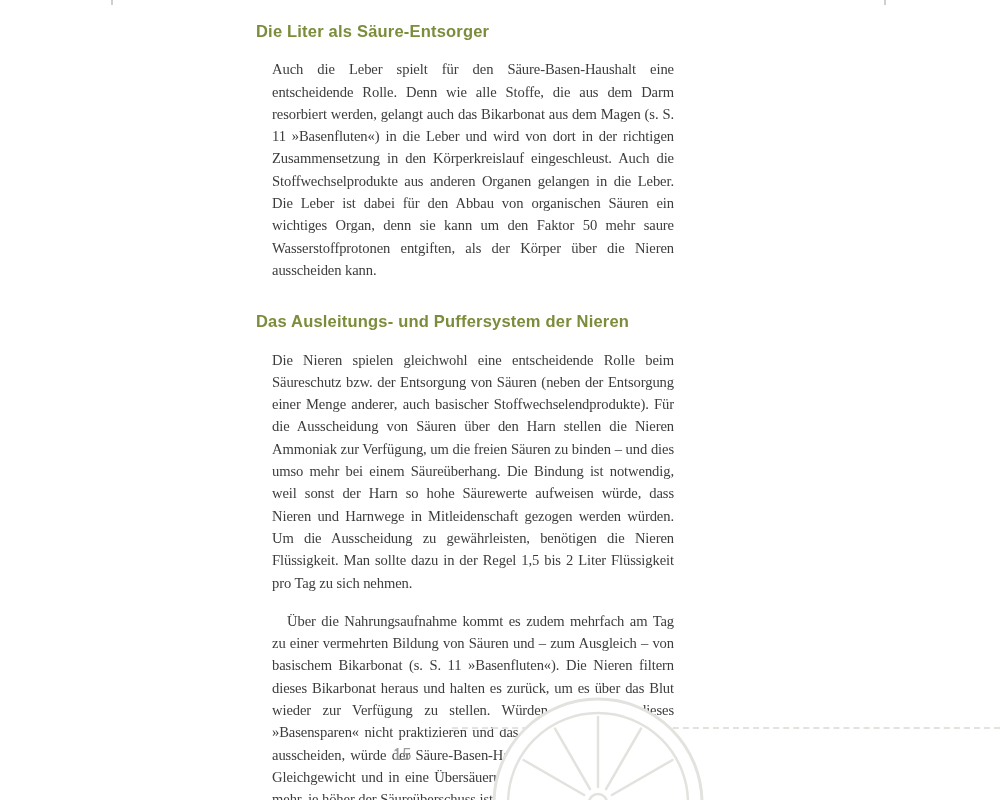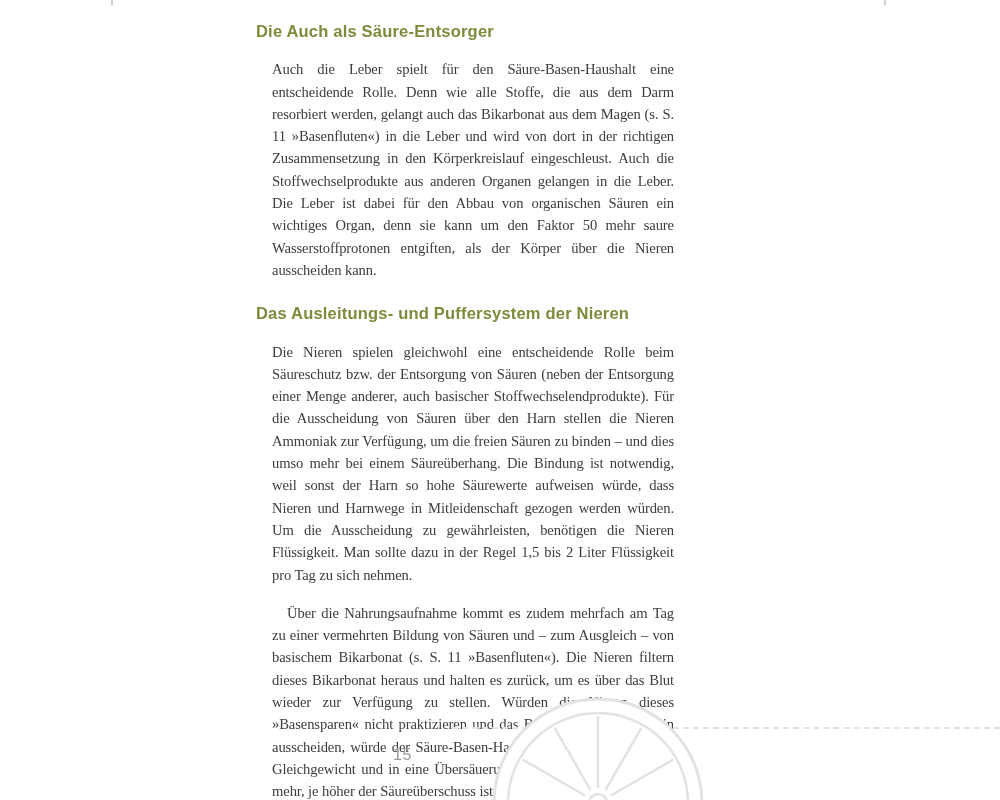--- a/index.html
+++ b/index.html
@@ -45,21 +45,21 @@
   .heading {
     font-family: "Liberation Sans", sans-serif;
     font-weight: bold;
     font-size: 16.5px;
     letter-spacing: 0.2px;
     color: var(--color-heading, #7b8c3b);
     margin: 0 0 15px 0;
     text-align: left;
   }
   .heading.second {
-    margin-top: 21px;
+    margin-top: 29px;
   }
   .para {
     margin: 16px;
   }
   .para.indent {
     text-indent: 15px;
   }
 
   .pagenum {
     position: absolute;
@@ -89,21 +89,21 @@
 </style>
 </head>
 <body>
 
 <div class="page">
 
   <div class="edge-tick left"></div>
   <div class="edge-tick right"></div>
 
   <div class="content">
-    <h2 class="heading">Die Auch als Säure-Entsorger</h2>
+    <h2 class="heading">Die Liter als Säure-Entsorger</h2>
     <p class="para">Auch die Leber spielt für den Säure-Basen-Haushalt eine entscheidende Rolle. Denn wie alle Stoffe, die aus dem Darm resorbiert werden, gelangt auch das Bikarbonat aus dem Magen (s. S. 11 »Basenfluten«) in die Leber und wird von dort in der richtigen Zusammensetzung in den Körperkreislauf eingeschleust. Auch die Stoffwechselprodukte aus anderen Organen gelangen in die Leber. Die Leber ist dabei für den Abbau von organischen Säuren ein wichtiges Organ, denn sie kann um den Faktor 50 mehr saure Wasserstoffprotonen entgiften, als der Körper über die Nieren ausscheiden kann.</p>
 
     <h2 class="heading second">Das Ausleitungs- und Puffersystem der Nieren</h2>
     <p class="para">Die Nieren spielen gleichwohl eine entscheidende Rolle beim Säureschutz bzw. der Entsorgung von Säuren (neben der Entsorgung einer Menge anderer, auch basischer Stoffwechselendprodukte). Für die Ausscheidung von Säuren über den Harn stellen die Nieren Ammoniak zur Verfügung, um die freien Säuren zu binden – und dies umso mehr bei einem Säureüberhang. Die Bindung ist notwendig, weil sonst der Harn so hohe Säurewerte aufweisen würde, dass Nieren und Harnwege in Mitleidenschaft gezogen werden würden. Um die Ausscheidung zu gewährleisten, benötigen die Nieren Flüssigkeit. Man sollte dazu in der Regel 1,5 bis 2 Liter Flüssigkeit pro Tag zu sich nehmen.</p>
     <p class="para indent">Über die Nahrungsaufnahme kommt es zudem mehrfach am Tag zu einer vermehrten Bildung von Säuren und – zum Ausgleich – von basischem Bikarbonat (s. S. 11 »Basenfluten«). Die Nieren filtern dieses Bikarbonat heraus und halten es zurück, um es über das Blut wieder zur Verfügung zu stellen. Würden die Nieren dieses »Basensparen« nicht praktizieren und das Bikarbonat mit dem Urin ausscheiden, würde der Säure-Basen-Haushalt sehr schnell aus dem Gleichgewicht und in eine Übersäuerung rutschen – und dies umso mehr, je höher der Säureüberschuss ist.</p>
   </div>
 
   <div class="dash-line"></div>
 
   <svg class="watermark-svg" width="240" height="120" viewBox="0 0 240 120" aria-hidden="true">

